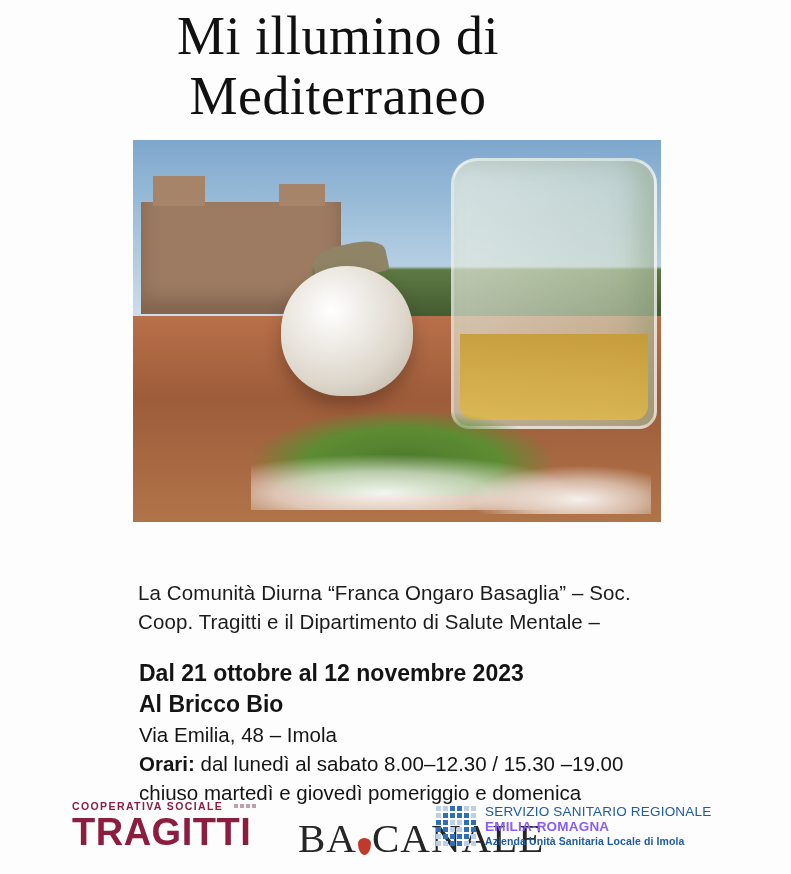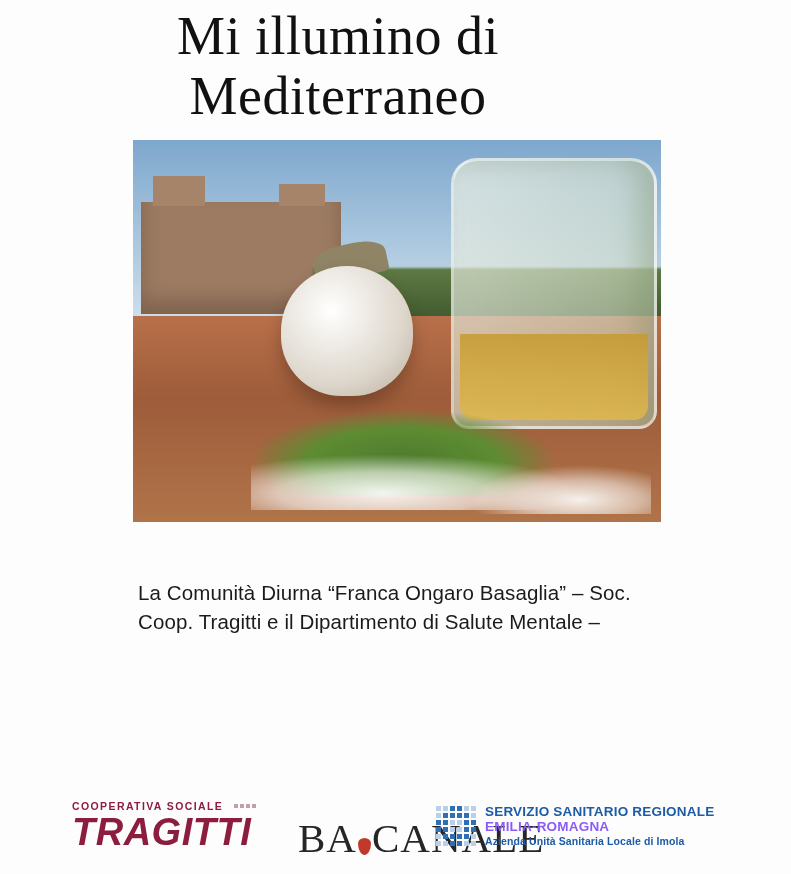--- a/index.html
+++ b/index.html
@@ -218,21 +218,20 @@
     letter-spacing: 1.4px;
     color: #8c1d3f;
     white-space: nowrap;
   }
   .logo-tragitti .tragitti-word {
     font-size: 38px;
     font-weight: 700;
     letter-spacing: 0.5px;
     color: #8c1d3f;
     line-height: 40px;
-    font-style: italic;
   }
   .dots-right {
     display: inline-block;
     margin-left: 6px;
     vertical-align: 2px;
   }
   .dots-right i {
     display: inline-block;
     width: 4px; height: 4px;
     background: #c0a0ad;
@@ -275,21 +274,21 @@
     gap: 2px;
   }
   .ssr-grid i {
     display: block;
     width: 5px; height: 5px;
     background: #2f6fb5;
   }
   .ssr-grid i.pale { background: #b9d0e8; }
   .ssr-text .l1 {
     font-size: 13.5px;
-    font-weight: 700;
+    font-weight: 400;
     color: #1d5ba6;
     line-height: 15px;
     letter-spacing: .2px;
   }
   .ssr-text .l2 {
     font-size: 13.5px;
     font-weight: 700;
     color: #8b5cf6;
     line-height: 15px;
     letter-spacing: .2px;
@@ -325,20 +324,27 @@
     <div class="herbs"></div>
     <div class="salt"></div>
     <div class="salt2"></div>
   </div>
 
   <div class="copy">
     <p>La Comunità Diurna “Franca Ongaro Basaglia” – Soc.</p>
     <p>Coop. Tragitti e il Dipartimento di Salute Mentale –</p>
   </div>
 
+  <div class="details">
+    <p class="row big-bold">Dal 21 ottobre al 12 novembre 2023</p>
+    <p class="row big-bold">Al Bricco Bio</p>
+    <p class="row">Via Emilia, 48 – Imola</p>
+    <p class="row"><span class="bold">Orari:</span><span> dal lunedì al sabato 8.00–12.30 / 15.30 –19.00</span></p>
+    <p class="row">chiuso martedì e giovedì pomeriggio e domenica</p>
+  </div>
 
   <div class="logos">
 
     <div class="logo-tragitti">
       <div class="coop-line">
         <span>COOPERATIVA SOCIALE</span>
         <span class="dots-right"><i></i><i></i><i></i><i></i></span>
       </div>
       <div class="tragitti-word">TRAGITTI</div>
     </div>

